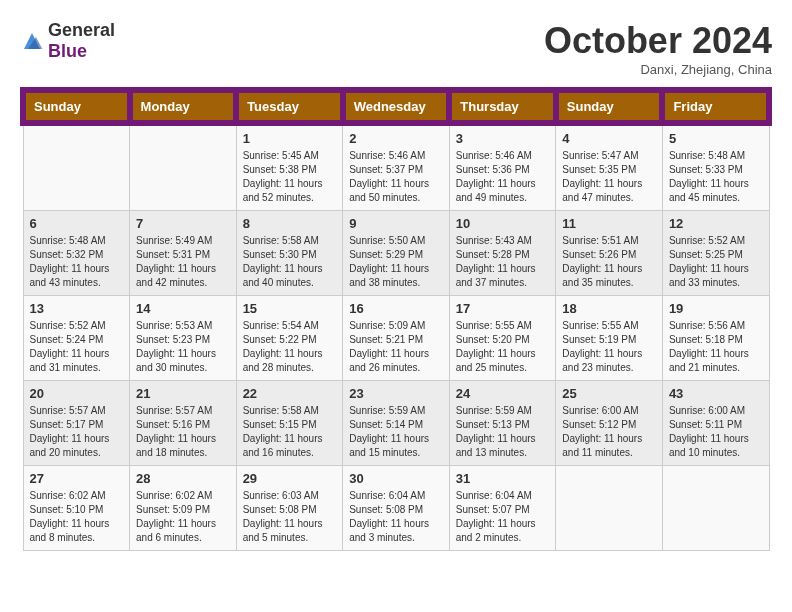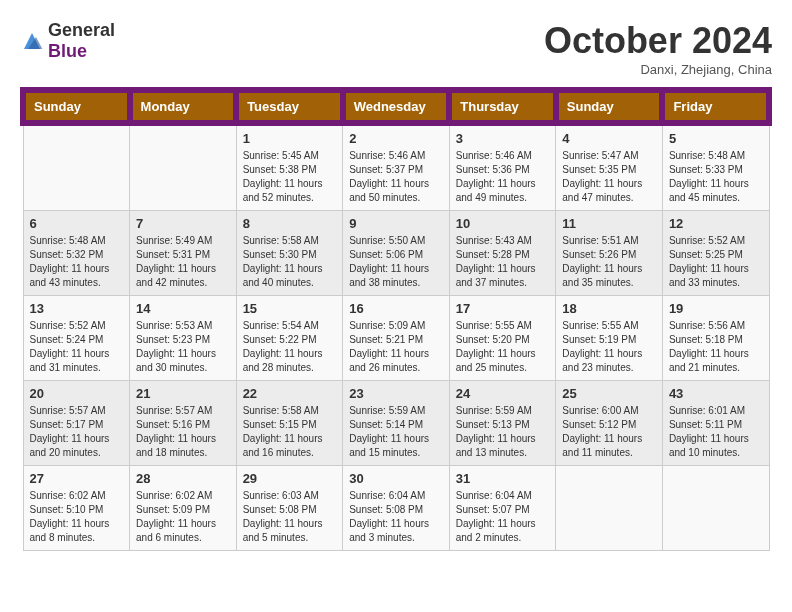--- a/index.html
+++ b/index.html
@@ -170,21 +170,21 @@
         </td>
         <td>
           <span class="day-number">8</span>
           <div class="day-info">Sunrise: 5:58 AM
 Sunset: 5:30 PM
 Daylight: 11 hours and 40 minutes.</div>
         </td>
         <td>
           <span class="day-number">9</span>
           <div class="day-info">Sunrise: 5:50 AM
-Sunset: 5:06 PM
+Sunset: 5:29 PM
 Daylight: 11 hours and 38 minutes.</div>
         </td>
         <td>
           <span class="day-number">10</span>
           <div class="day-info">Sunrise: 5:43 AM
 Sunset: 5:28 PM
 Daylight: 11 hours and 37 minutes.</div>
         </td>
         <td>
           <span class="day-number">11</span>
@@ -275,21 +275,21 @@
 Daylight: 11 hours and 13 minutes.</div>
         </td>
         <td>
           <span class="day-number">25</span>
           <div class="day-info">Sunrise: 6:00 AM
 Sunset: 5:12 PM
 Daylight: 11 hours and 11 minutes.</div>
         </td>
         <td>
           <span class="day-number">43</span>
-          <div class="day-info">Sunrise: 6:01 AM
+          <div class="day-info">Sunrise: 6:00 AM
 Sunset: 5:11 PM
 Daylight: 11 hours and 10 minutes.</div>
         </td>
       </tr>
       <tr>
         <td>
           <span class="day-number">27</span>
           <div class="day-info">Sunrise: 6:02 AM
 Sunset: 5:10 PM
 Daylight: 11 hours and 8 minutes.</div>

